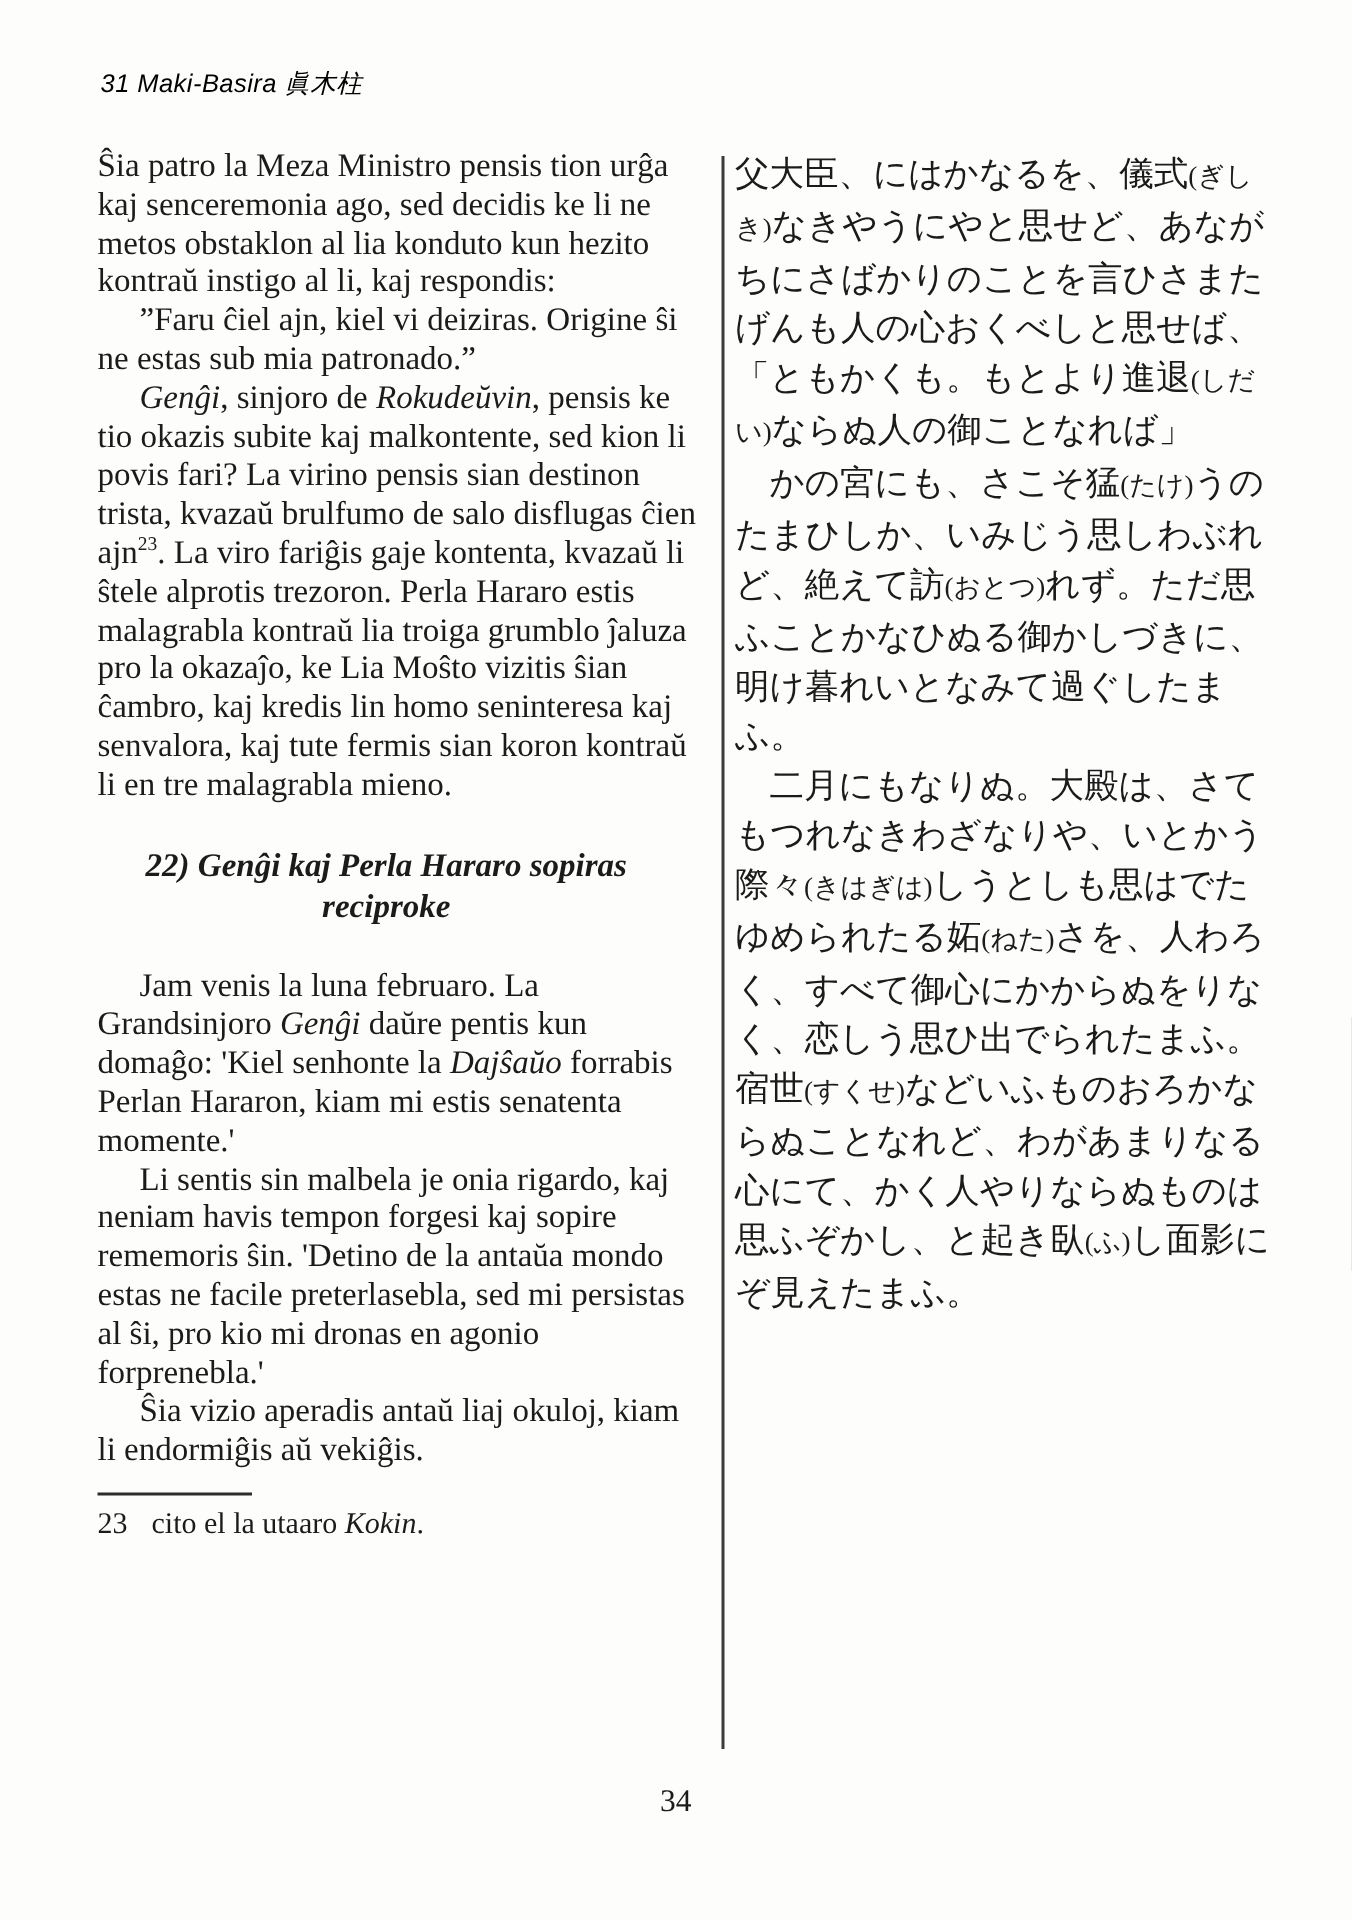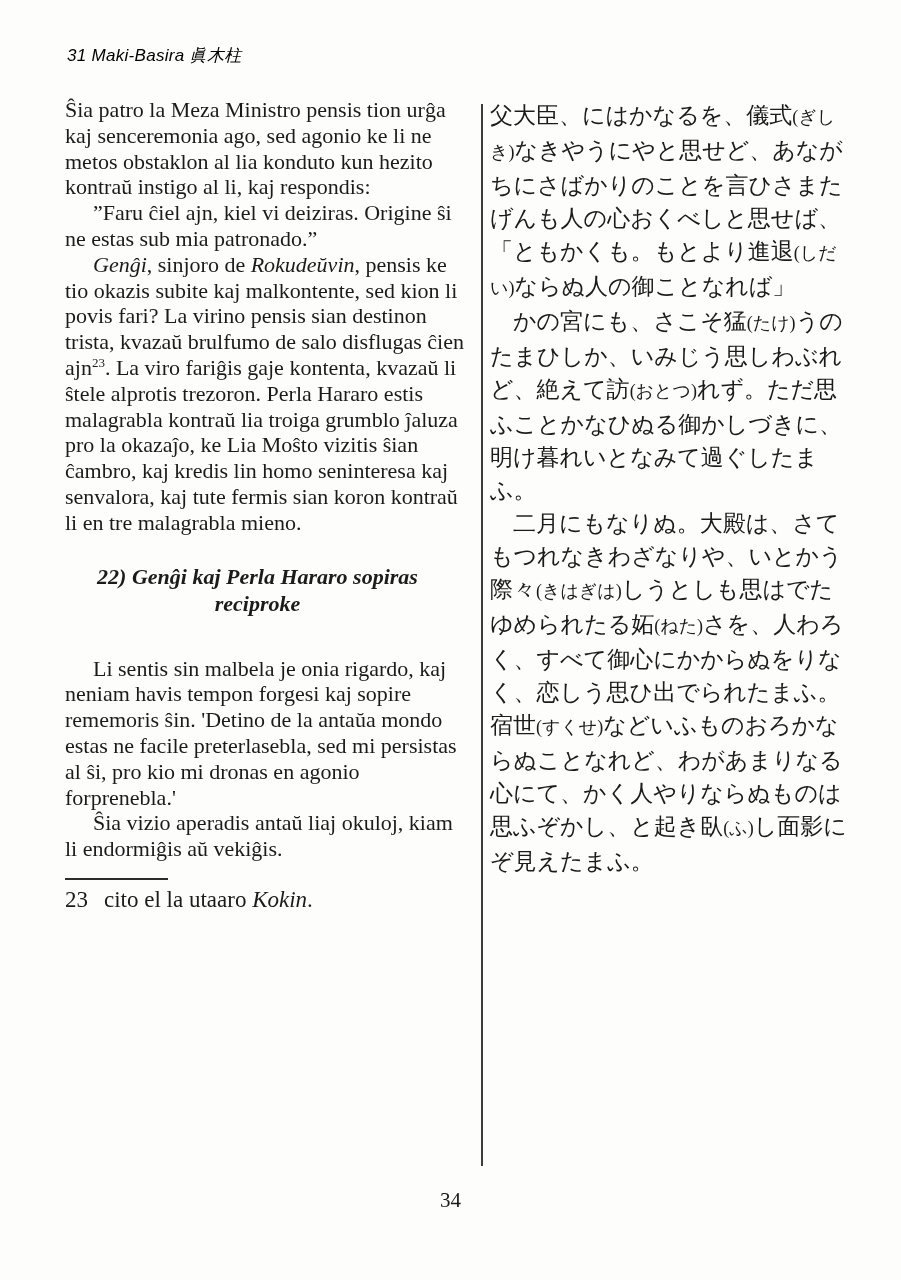--- a/index.html
+++ b/index.html
@@ -45,31 +45,31 @@
     text-align: left;
   }
   .left-col p { margin: 0; }
   .indent { text-indent: 28px; }
   sup {
     font-size: 13px;
     line-height: 0;
     vertical-align: super;
   }
   .section-heading {
-    margin: 27px 14px 39px 0;
+    margin: 27px 14px 27px 0;
     text-align: center;
     font-family: "Liberation Serif", serif;
     font-size: 22px;
     font-weight: bold;
     font-style: italic;
     line-height: 27px;
   }
   .footnote {
     margin-top: 16px;
-    font-size: 23px;
+    font-size: 20px;
     line-height: 23px;
   }
   .footnote-rule {
     width: 103px;
     height: 2px;
     background: #2c2c2c;
     margin-bottom: 8px;
   }
   .fn-num { margin-right: 16px; }
   .right-col {
@@ -99,26 +99,27 @@
 </head>
 <body>
 
 <div class="page">
 
   <div class="running-header">31 Maki-Basira 眞木柱</div>
 
   <div class="column-divider"></div>
 
   <div class="left-col">
-    <p><span>Ŝia patro la Meza Ministro pensis tion urĝa kaj senceremonia ago, sed agonio ke li ne metos obstaklon al lia konduto kun hezito kontraŭ instigo al li, kaj respondis:</span></p>
+    <p><span>Ŝia patro la Meza Ministro pensis tion urĝa kaj senceremonia ago, sed decidis ke li ne metos obstaklon al lia konduto kun hezito kontraŭ instigo al li, kaj respondis:</span></p>
     <p class="indent"><span>”Faru ĉiel ajn, kiel vi deiziras. Origine ŝi ne estas sub mia patronado.”</span></p>
     <p class="indent"><i>Genĝi</i><span>, sinjoro de </span><i>Rokudeŭvin</i><span>, pensis ke tio okazis subite kaj malkontente, sed kion li povis fari? La virino pensis sian destinon trista, kvazaŭ brulfumo de salo disflugas ĉien ajn</span><sup>23</sup><span>. La viro fariĝis gaje kontenta, kvazaŭ li ŝtele alprotis trezoron. Perla Hararo estis malagrabla kontraŭ lia troiga grumblo ĵaluza pro la okazaĵo, ke Lia Moŝto vizitis ŝian ĉambro, kaj kredis lin homo seninteresa kaj senvalora, kaj tute fermis sian koron kontraŭ li en tre malagrabla mieno.</span></p>
 
     <div class="section-heading">22) Genĝi kaj Perla Hararo sopiras reciproke</div>
 
+    <p class="indent"><span>Jam venis la luna februaro. La Grandsinjoro </span><i>Genĝi</i><span> daŭre pentis kun domaĝo: 'Kiel senhonte la </span><i>Dajŝaŭo</i><span> forrabis Perlan Hararon, kiam mi estis senatenta momente.'</span></p>
     <p class="indent"><span>Li sentis sin malbela je onia rigardo, kaj neniam havis tempon forgesi kaj sopire rememoris ŝin. 'Detino de la antaŭa mondo estas ne facile preterlasebla, sed mi persistas al ŝi, pro kio mi dronas en agonio forprenebla.'</span></p>
     <p class="indent"><span>Ŝia vizio aperadis antaŭ liaj okuloj, kiam li endormiĝis aŭ vekiĝis.</span></p>
 
     <div class="footnote">
       <div class="footnote-rule"></div>
       <p><span class="fn-num">23</span><span><span>cito el la utaaro </span><i>Kokin</i><span>.</span></span></p>
     </div>
   </div>
 
   <div class="right-col">

